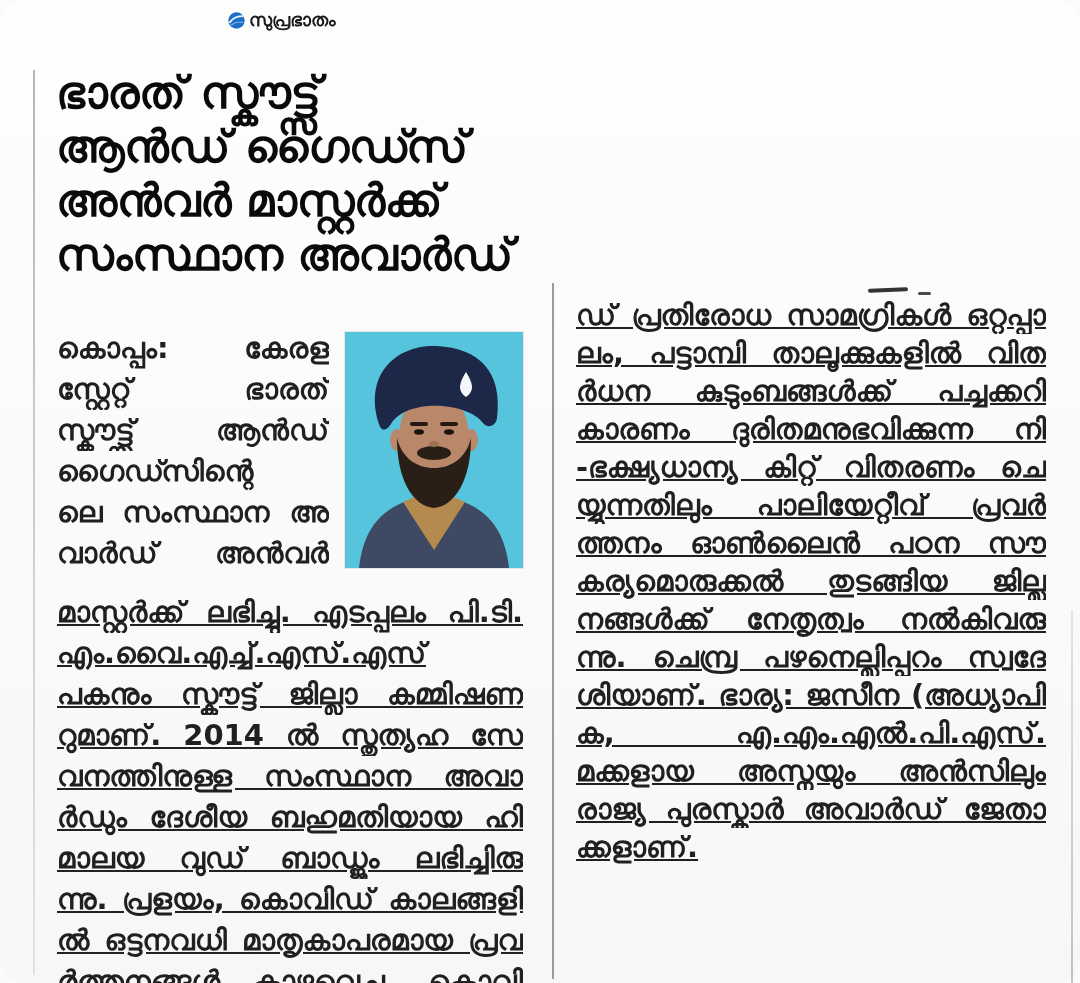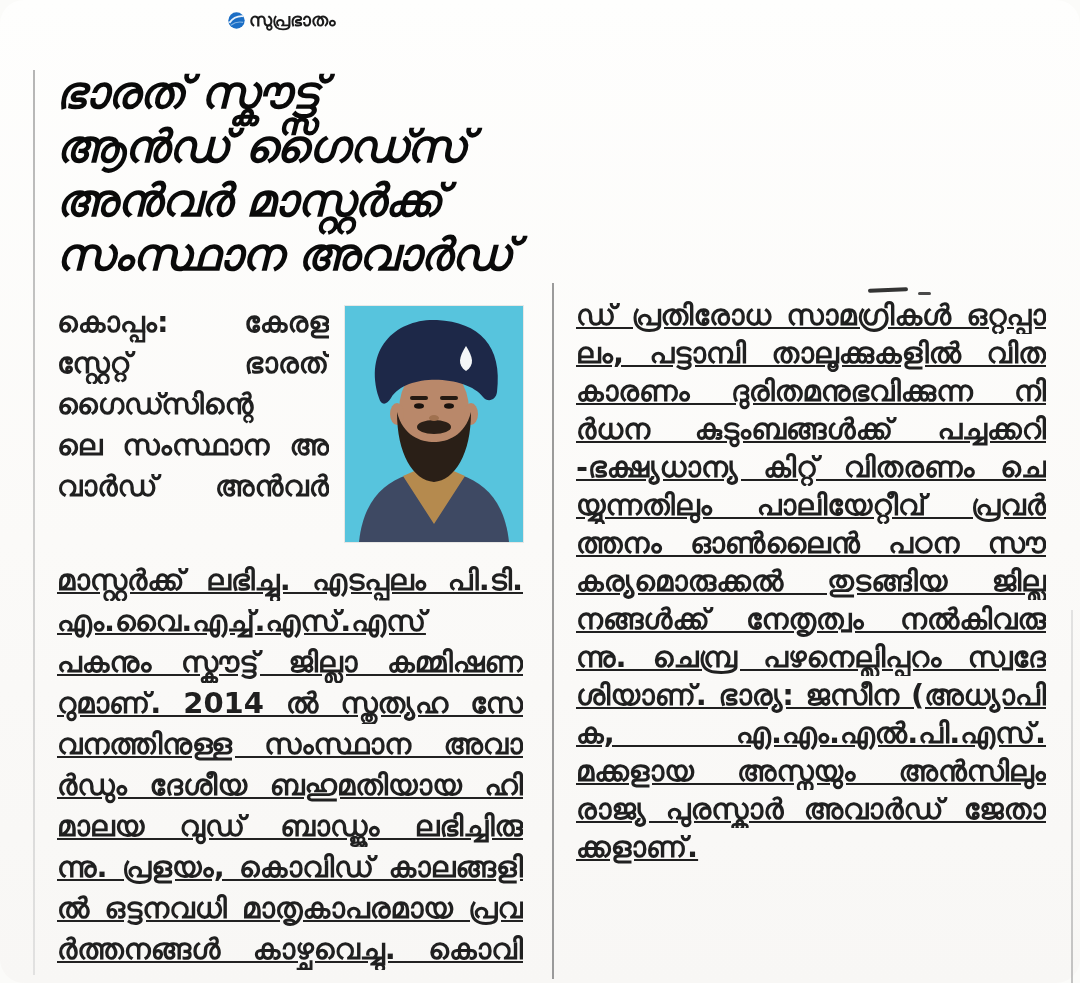--- a/index.html
+++ b/index.html
@@ -44,26 +44,26 @@
     line-height: 24px;
   }
 
   
   .headline {
     position: absolute; left: 56px; top: 66px; width: 490px;
     color: #0a0a0a;
   }
   .h-line {
     font-size: 45px; font-weight: 800; height: 54px; line-height: 54px;
-    white-space: nowrap; letter-spacing: -0.5px; font-style: italic;
+    white-space: nowrap; letter-spacing: -0.5px;
   }
 
   
   .col-left { position: absolute; left: 57px; top: 302px; width: 466px; }
-  .wrap-row { display: flex; width: 466px; }
+  .wrap-row { display: flex; width: 466px; margin-top: 26px; }
   .narrow-lines { width: 272px; }
   .photo-frame {
     width: 178px; height: 236px; margin-left: auto; margin-top: 4px;
     box-shadow: 0 0 0 1px rgba(0,0,0,.08);
   }
   .photo-frame svg { display: block; width: 178px; height: 236px; }
   .full-lines { width: 466px; margin-top: 18px; text-decoration: underline; }
 
   .divider {
     position: absolute; left: 552px; top: 283px; height: 696px; width: 2px;
@@ -105,20 +105,21 @@
       <div class="h-line">ആൻഡ് ഗൈഡ്സ്</div>
       <div class="h-line">അൻവർ മാസ്റ്റർക്ക്</div>
       <div class="h-line">സംസ്ഥാന അവാർഡ്</div>
     </div>
 
   <div class="col-left">
     <div class="wrap-row">
       <div class="narrow-lines">
           <div class="jline">കൊപ്പം: കേരള</div>
           <div class="jline">സ്റ്റേറ്റ് ഭാരത്</div>
+          <div class="jline">സ്കൗട്ട്സ് ആൻഡ്</div>
           <div class="jline">ഗൈഡ്സിന്റെ 2021</div>
           <div class="jline">ലെ സംസ്ഥാന അ</div>
           <div class="jline">വാർഡ് അൻവർ</div>
         </div>
 
       <div class="photo-frame">
         <svg viewBox="0 0 178 236">
           <rect x="0" y="0" width="178" height="236" fill="#57c4dd"></rect>
 
           <path d="M14,236 C18,198 36,178 62,169 L89,162 L116,169 C142,178 160,198 164,236 Z" fill="#3e4963"></path>
@@ -161,22 +162,22 @@
         <div class="jline">ൽ ഒട്ടനവധി മാതൃകാപരമായ പ്രവ</div>
         <div class="jline">ർത്തനങ്ങൾ കാഴ്ചവെച്ചു. കൊവി</div>
       </div>
   </div>
 
   <div class="divider"></div>
 
   <div class="col-right">
       <div class="jline">ഡ് പ്രതിരോധ സാമഗ്രികൾ ഒറ്റപ്പാ</div>
       <div class="jline">ലം, പട്ടാമ്പി താലൂക്കുകളിൽ വിത</div>
+      <div class="jline">ർധന കുടുംബങ്ങൾക്ക് പച്ചക്കറി</div>
       <div class="jline">കാരണം ദുരിതമനുഭവിക്കുന്ന നി</div>
-      <div class="jline">ർധന കുടുംബങ്ങൾക്ക് പച്ചക്കറി</div>
       <div class="jline">-ഭക്ഷ്യധാന്യ കിറ്റ് വിതരണം ചെ</div>
       <div class="jline">യ്യുന്നതിലും പാലിയേറ്റീവ് പ്രവർ</div>
       <div class="jline">ത്തനം ഓൺലൈൻ പഠന സൗ</div>
       <div class="jline">കര്യമൊരുക്കൽ തുടങ്ങിയ ജില്ല</div>
       <div class="jline">നങ്ങൾക്ക് നേതൃത്വം നൽകിവരു</div>
       <div class="jline">ന്നു. ചെമ്പ്ര പഴനെല്ലിപ്പുറം സ്വദേ</div>
       <div class="jline">ശിയാണ്. ഭാര്യ: ജസീന (അധ്യാപി</div>
       <div class="jline">ക, എ.എം.എൽ.പി.എസ്. ചെമ്പ്ര).</div>
       <div class="jline">മക്കളായ അസ്നയും അൻസിലും</div>
       <div class="jline">രാജ്യ പുരസ്കാർ അവാർഡ് ജേതാ</div>

